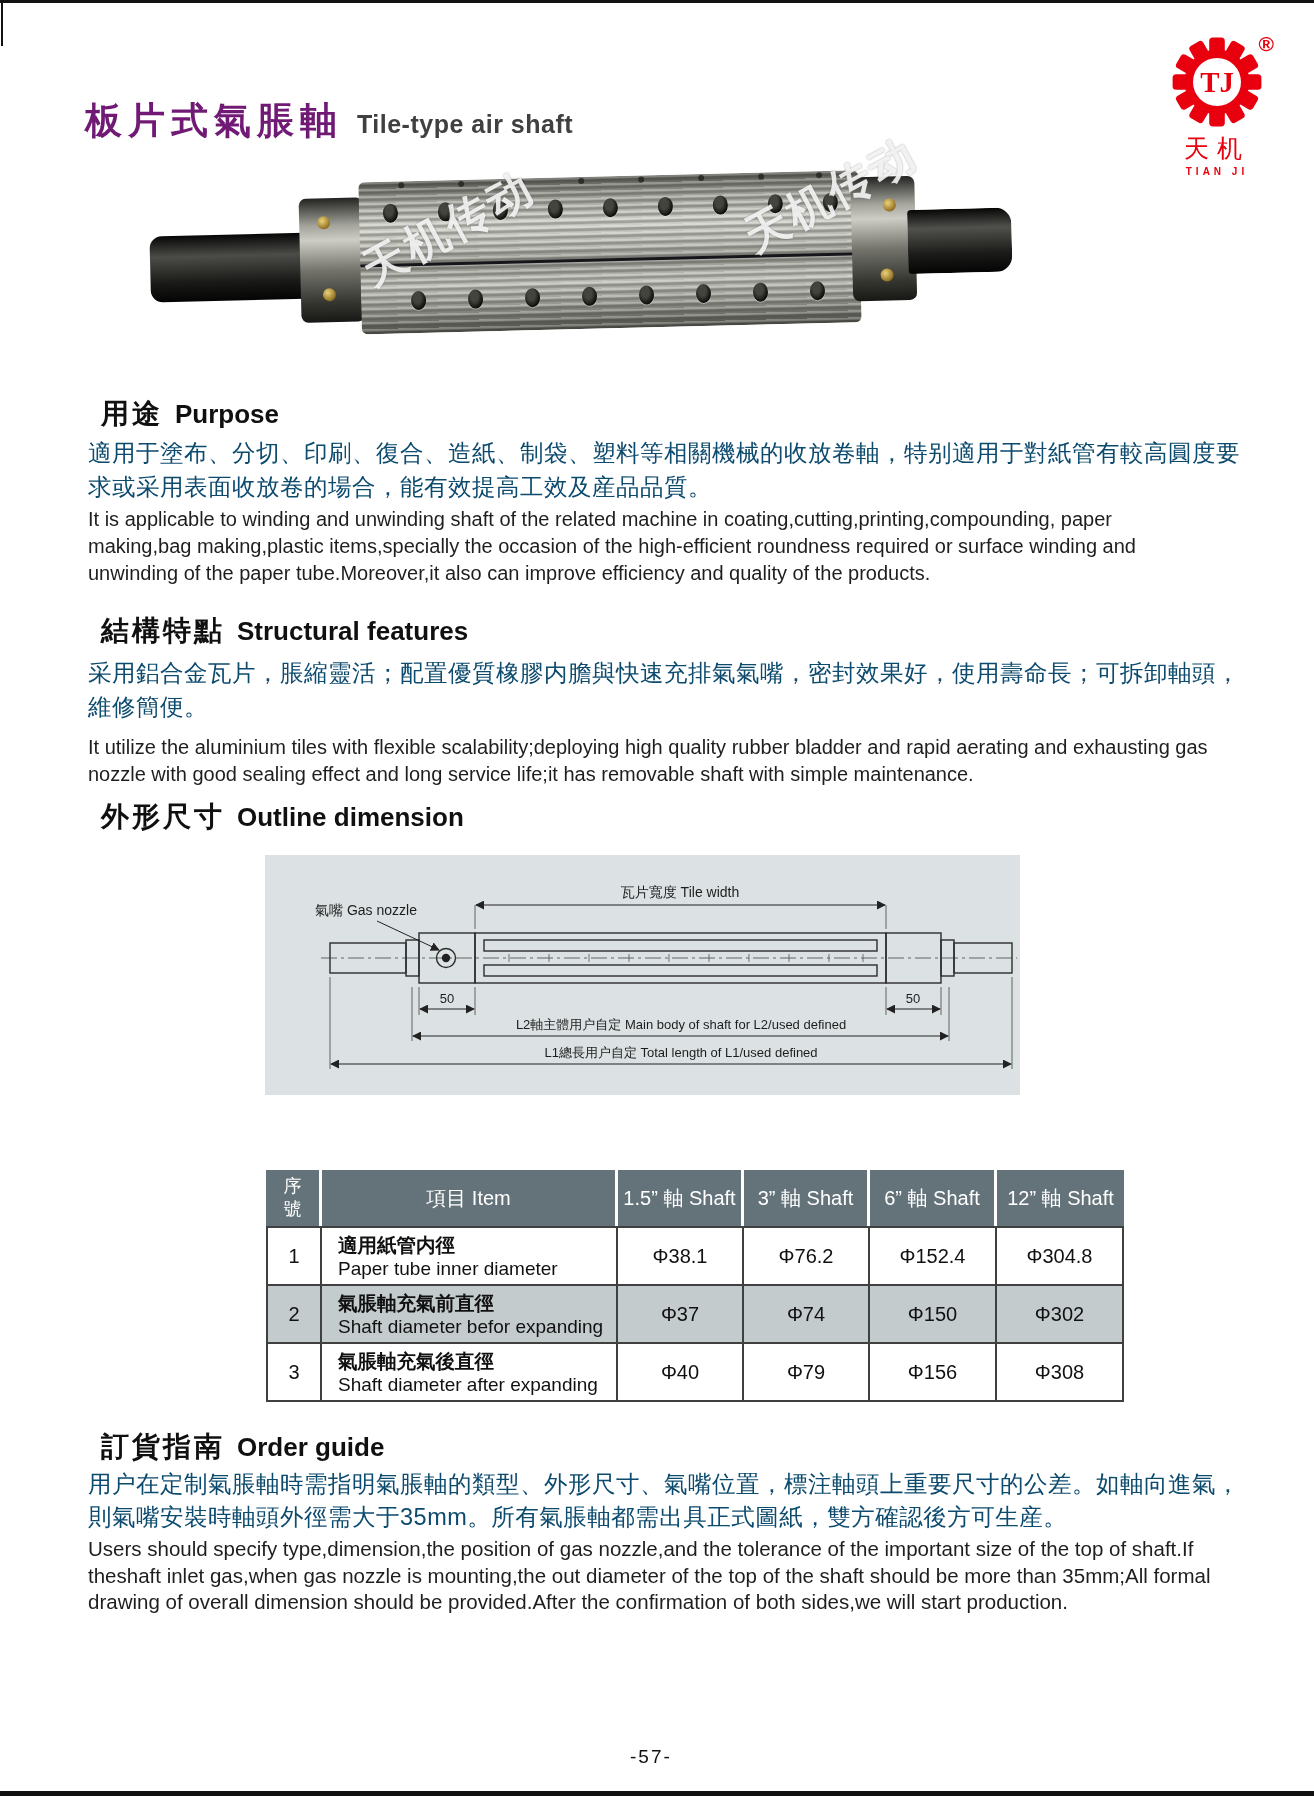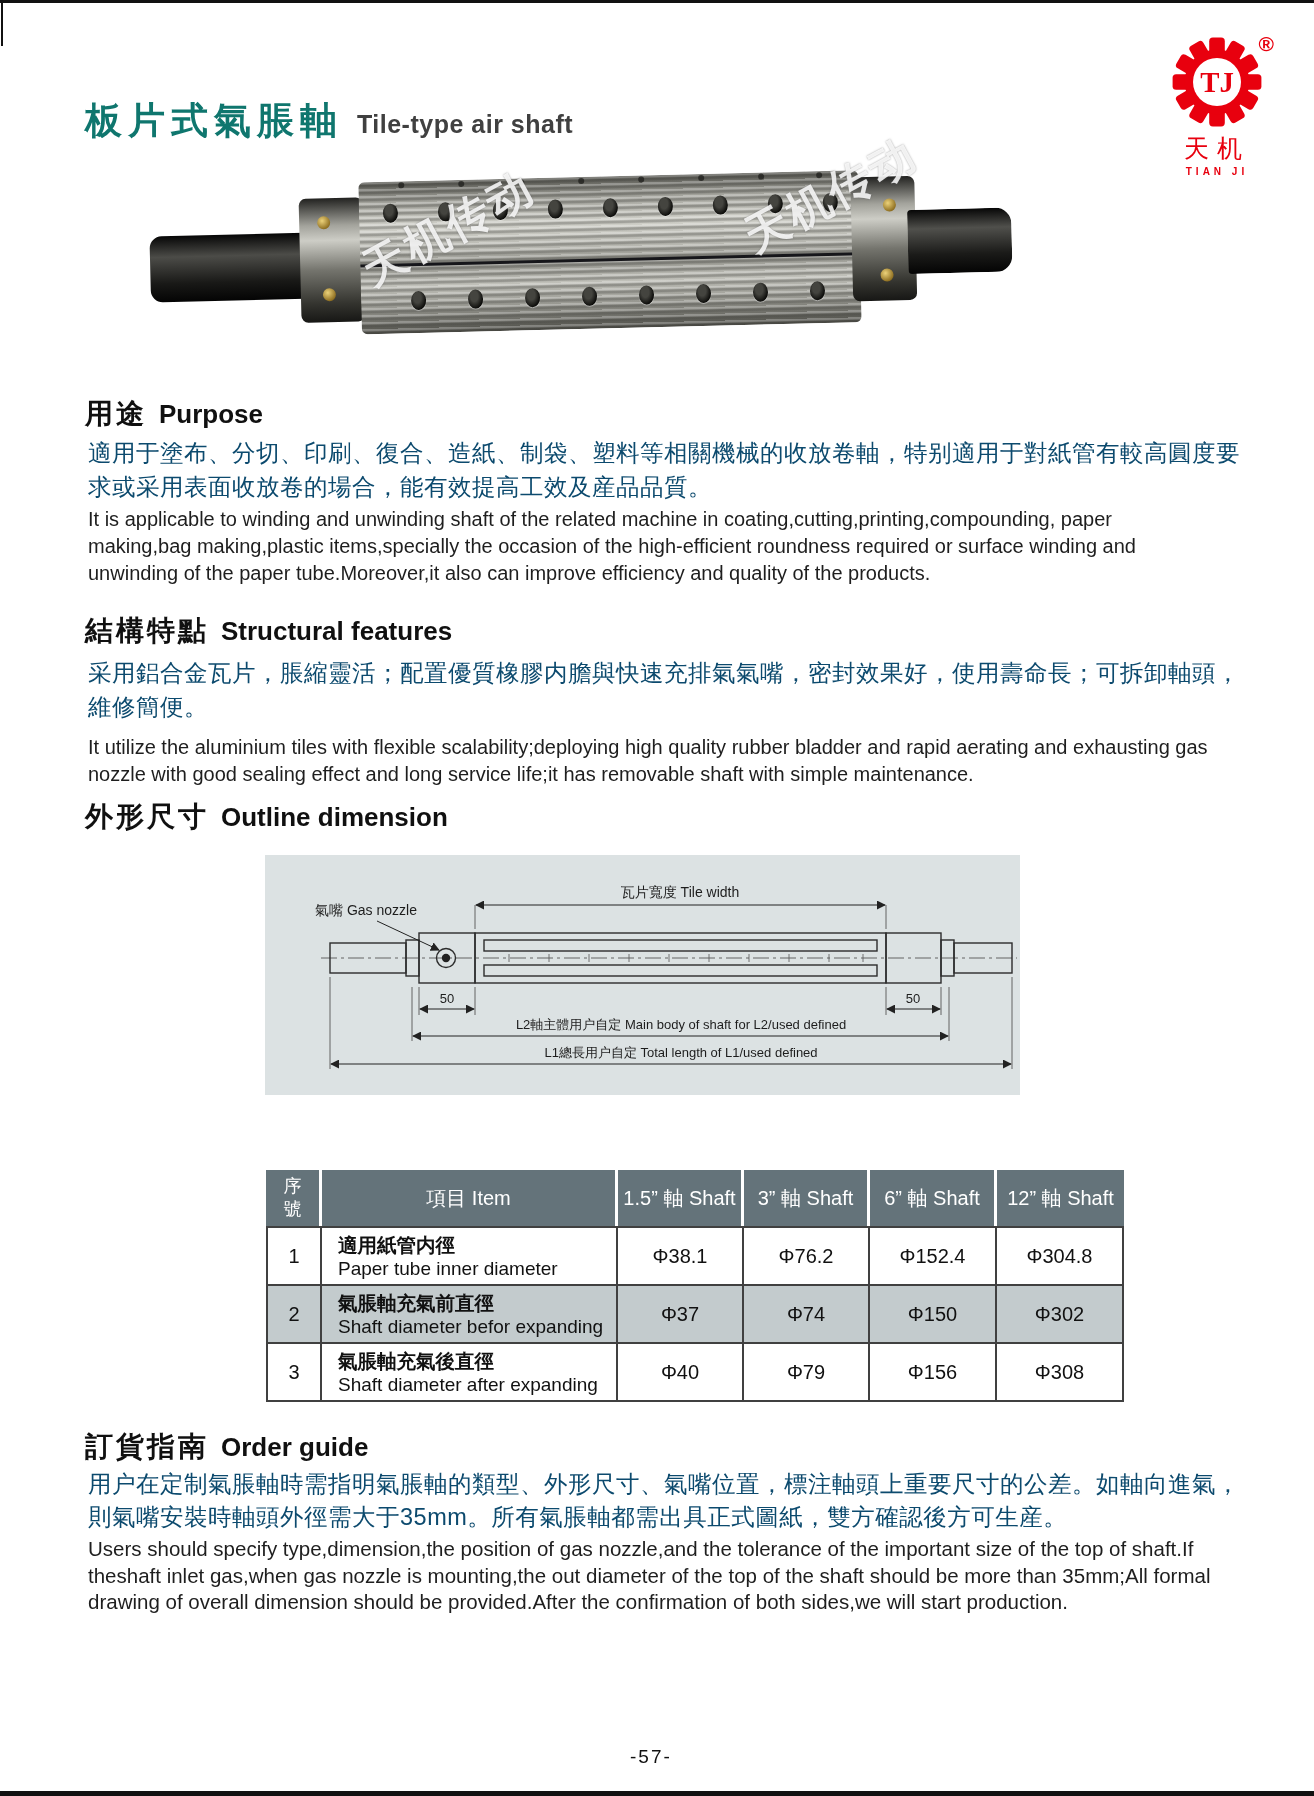--- a/index.html
+++ b/index.html
@@ -6,21 +6,21 @@
   .page{
     position:relative;width:1314px;height:1796px;margin:0 auto;background:#ffffff;
     font-family:"Liberation Sans","DejaVu Sans",sans-serif;color:#1c1c1c;overflow:hidden;
   }
   .rule-top{position:absolute;left:0;top:0;width:100%;height:3px;background:#111;}
   .rule-bottom{position:absolute;left:0;top:1791px;width:100%;height:5px;background:#111;}
   .rule-left{position:absolute;left:1px;top:0;width:2px;height:46px;background:#111;}
 
   
   .title{position:absolute;left:85px;top:96px;white-space:nowrap;}
-  .title .zh{font-size:37px;font-weight:bold;color:#0f766e;letter-spacing:6px;}
+  .title .zh{font-size:37px;font-weight:bold;color:#701a75;letter-spacing:6px;}
   .title .en{font-size:25px;font-weight:bold;color:#404040;margin-left:14px;letter-spacing:0.5px;}
   .logo{position:absolute;left:1158px;top:34px;width:118px;text-align:center;color:#e8000e;}
   .logo .reg{position:absolute;right:2px;top:-2px;font-size:21px;font-weight:bold;}
   .logo .zh{display:block;margin-top:2px;font-size:25px;letter-spacing:8px;font-family:"Liberation Serif","DejaVu Serif",serif;}
   .logo .en{display:block;margin-top:1px;font-size:10px;font-weight:bold;letter-spacing:4px;}
 
   
   .photo{position:absolute;left:150px;top:164px;width:862px;height:180px;transform:rotate(-1.4deg);}
   .photo *{position:absolute;}
   .jl{left:0;top:62px;width:158px;height:66px;border-radius:12px 4px 4px 12px;
@@ -39,21 +39,21 @@
   .seam{left:0;top:54%;width:100%;height:3px;background:#16161a;}
   .h{width:15px;height:19px;border-radius:50%;
      background:radial-gradient(ellipse at 42% 35%,#44443f 0 30%,#0b0b09 72%);
      box-shadow:0 1px 1px rgba(255,255,255,.45);}
   .d{width:6px;height:6px;border-radius:50%;background:#1d1d1b;opacity:.75;}
   .wm{font-size:44px;font-weight:bold;color:rgba(255,255,255,.85);transform:rotate(-27deg);
       letter-spacing:3px;white-space:nowrap;text-shadow:0 0 2px rgba(90,90,90,.6);}
 
   
   .sec-h{position:absolute;white-space:nowrap;color:#101010;}
-  .sec-h .zh{font-size:28px;font-weight:bold;letter-spacing:3px;}
+  .sec-h .zh{font-size:28px;font-weight:bold;letter-spacing:3px;margin-left:16px;}
   .sec-h .en{font-size:26px;font-weight:bold;margin-left:12px;}
   .body-zh{position:absolute;font-size:23.5px;line-height:34px;color:#0c4a6e;letter-spacing:0.5px;}
   .body-en{position:absolute;font-size:20px;line-height:27px;color:#1e1e1e;overflow-wrap:break-word;}
 
   
   .diagram{position:absolute;left:265px;top:855px;width:755px;height:240px;background:#dce2e3;}
   .diagram svg{display:block;width:100%;height:100%;}
   .diagram text{font-family:"Liberation Sans","DejaVu Sans",sans-serif;fill:#1d1d1d;}
 
   

